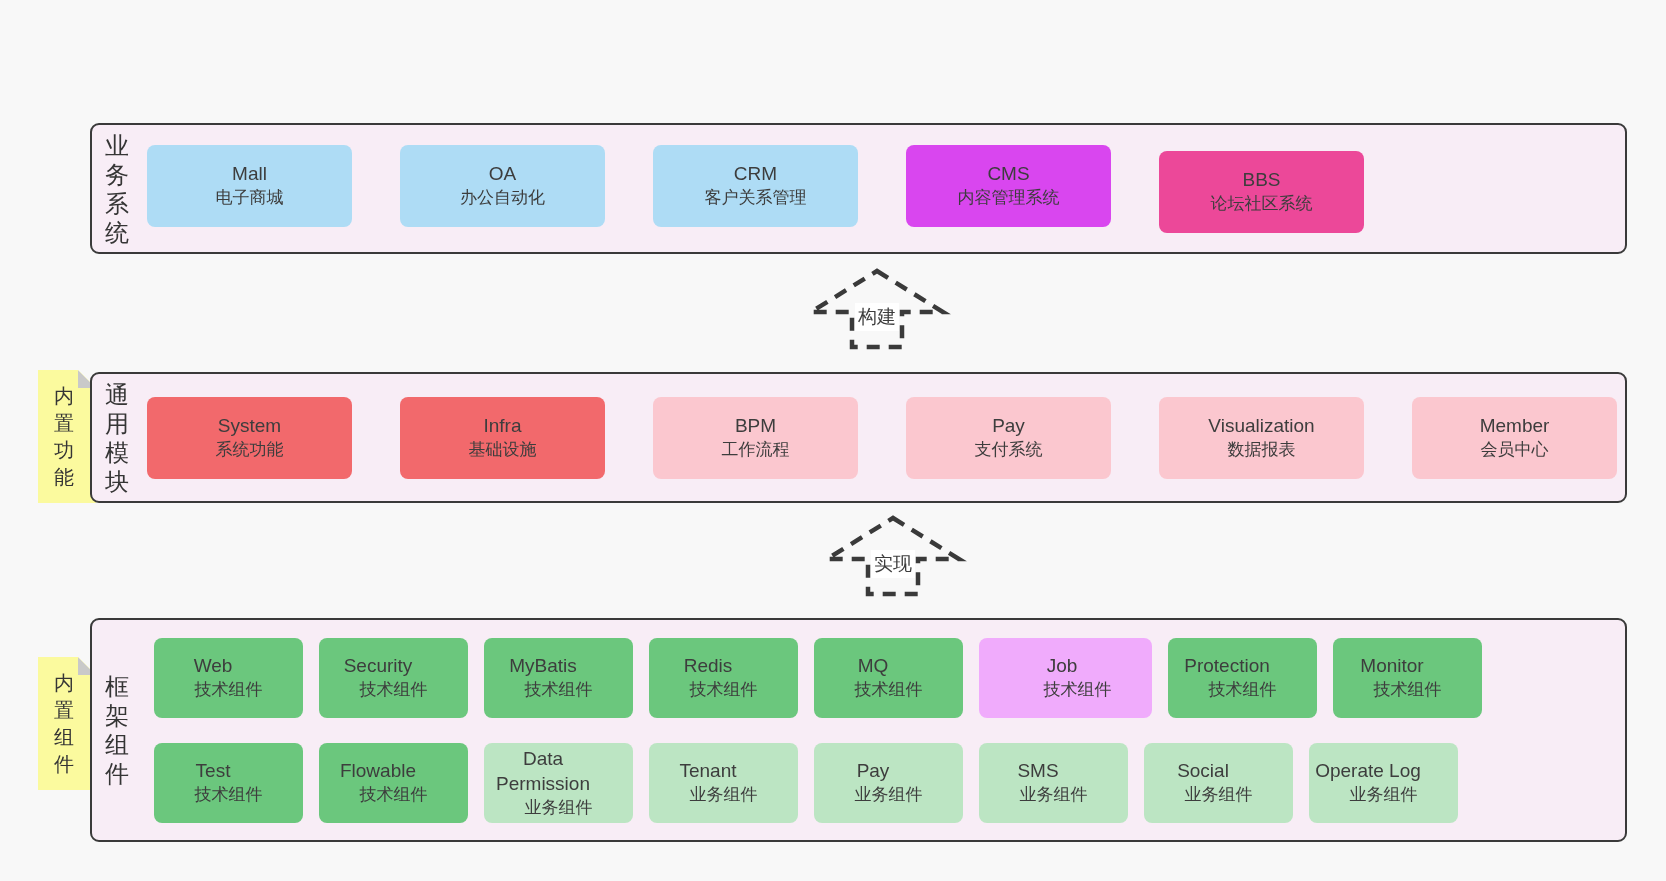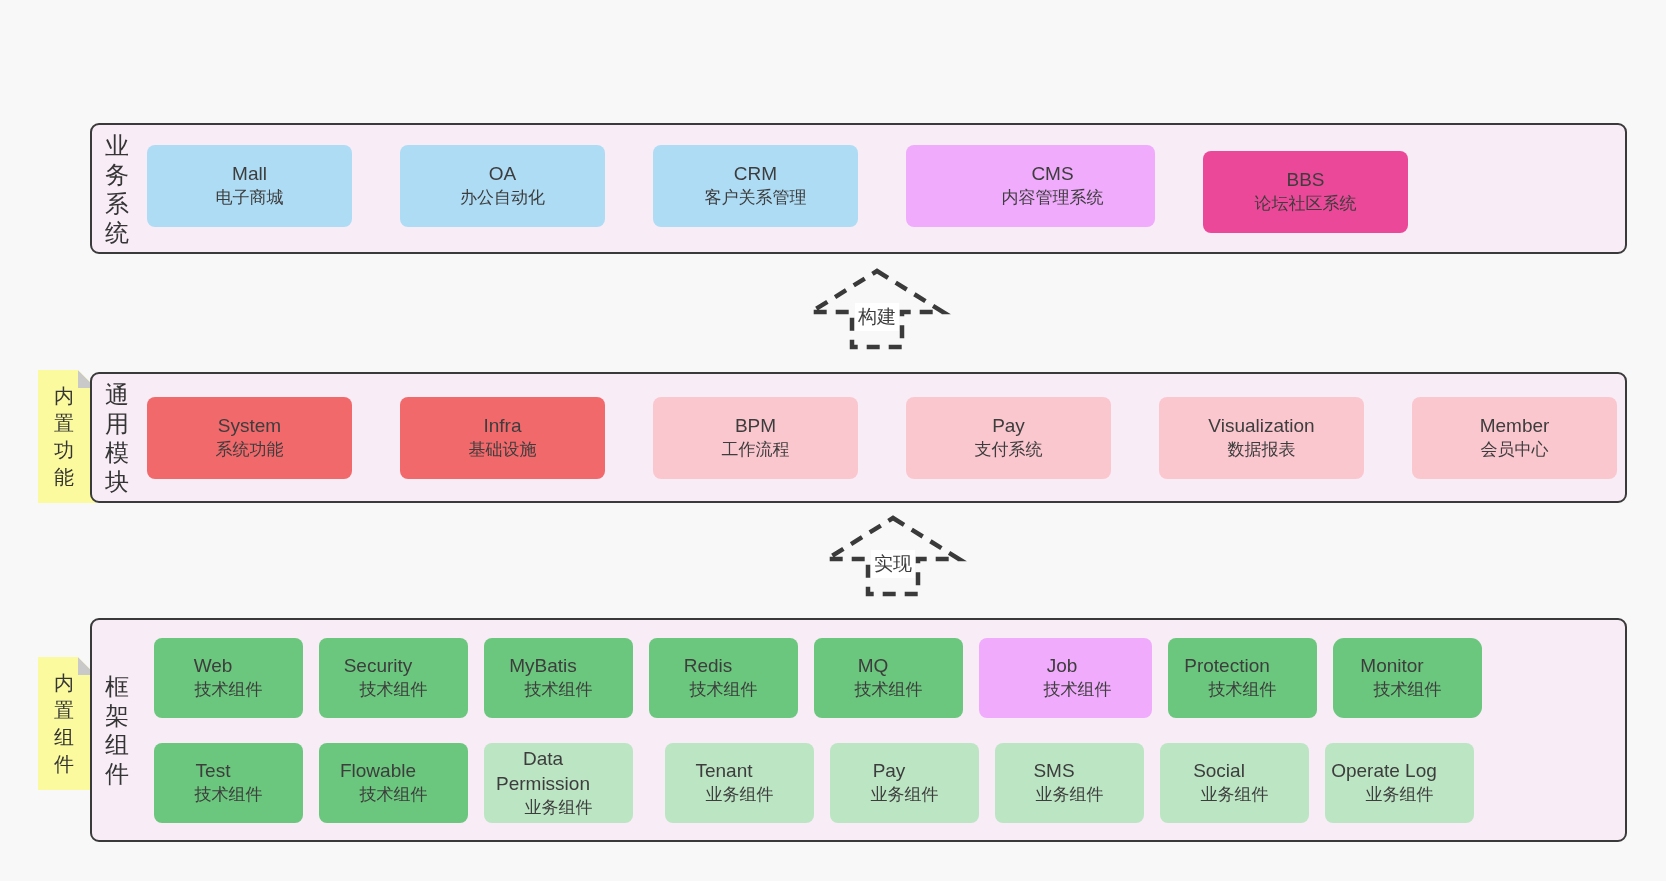--- a/index.html
+++ b/index.html
@@ -100,21 +100,21 @@
             <div class="zh">电子商城</div>
           </div>
           <div class="box" style="background: rgb(174, 220, 245);">
             <div class="en">OA</div>
             <div class="zh">办公自动化</div>
           </div>
           <div class="box" style="background: rgb(174, 220, 245);">
             <div class="en">CRM</div>
             <div class="zh">客户关系管理</div>
           </div>
-          <div class="box" style="background: #f0abfc; padding-left: 44px;">
+          <div class="box" style="background: #d946ef;">
             <div class="en">CMS</div>
             <div class="zh">内容管理系统</div>
           </div>
           <div class="box" style="background: #ec4899; margin-top: 6px;">
             <div class="en">BBS</div>
             <div class="zh">论坛社区系统</div>
           </div>
         </div>
       </div>
   </section>
@@ -212,39 +212,39 @@
             <div class="zh">技术组件</div>
           </div>
           <div class="box" style="background: #f0abfc; padding-left: 24px;">
             <div class="en">Job</div>
             <div class="zh">技术组件</div>
           </div>
           <div class="box" style="background: rgb(107, 199, 125);">
             <div class="en">Protection</div>
             <div class="zh">技术组件</div>
           </div>
-          <div class="box" style="background: rgb(107, 199, 125); border-radius: 11px;">
+          <div class="box" style="background: rgb(107, 199, 125);">
             <div class="en">Monitor</div>
             <div class="zh">技术组件</div>
           </div>
         </div>
         <div class="box-row">
           <div class="box" style="background: rgb(107, 199, 125);">
             <div class="en">Test</div>
             <div class="zh">技术组件</div>
           </div>
           <div class="box" style="background: rgb(107, 199, 125);">
             <div class="en">Flowable</div>
             <div class="zh">技术组件</div>
           </div>
           <div class="box" style="background: rgb(188, 229, 195);">
             <div class="en">Data Permission</div>
             <div class="zh">业务组件</div>
           </div>
-          <div class="box" style="background: rgb(188, 229, 195); margin-left: 16px;">
+          <div class="box" style="background: rgb(188, 229, 195);">
             <div class="en">Tenant</div>
             <div class="zh">业务组件</div>
           </div>
           <div class="box" style="background: rgb(188, 229, 195);">
             <div class="en">Pay</div>
             <div class="zh">业务组件</div>
           </div>
           <div class="box" style="background: rgb(188, 229, 195);">
             <div class="en">SMS</div>
             <div class="zh">业务组件</div>

